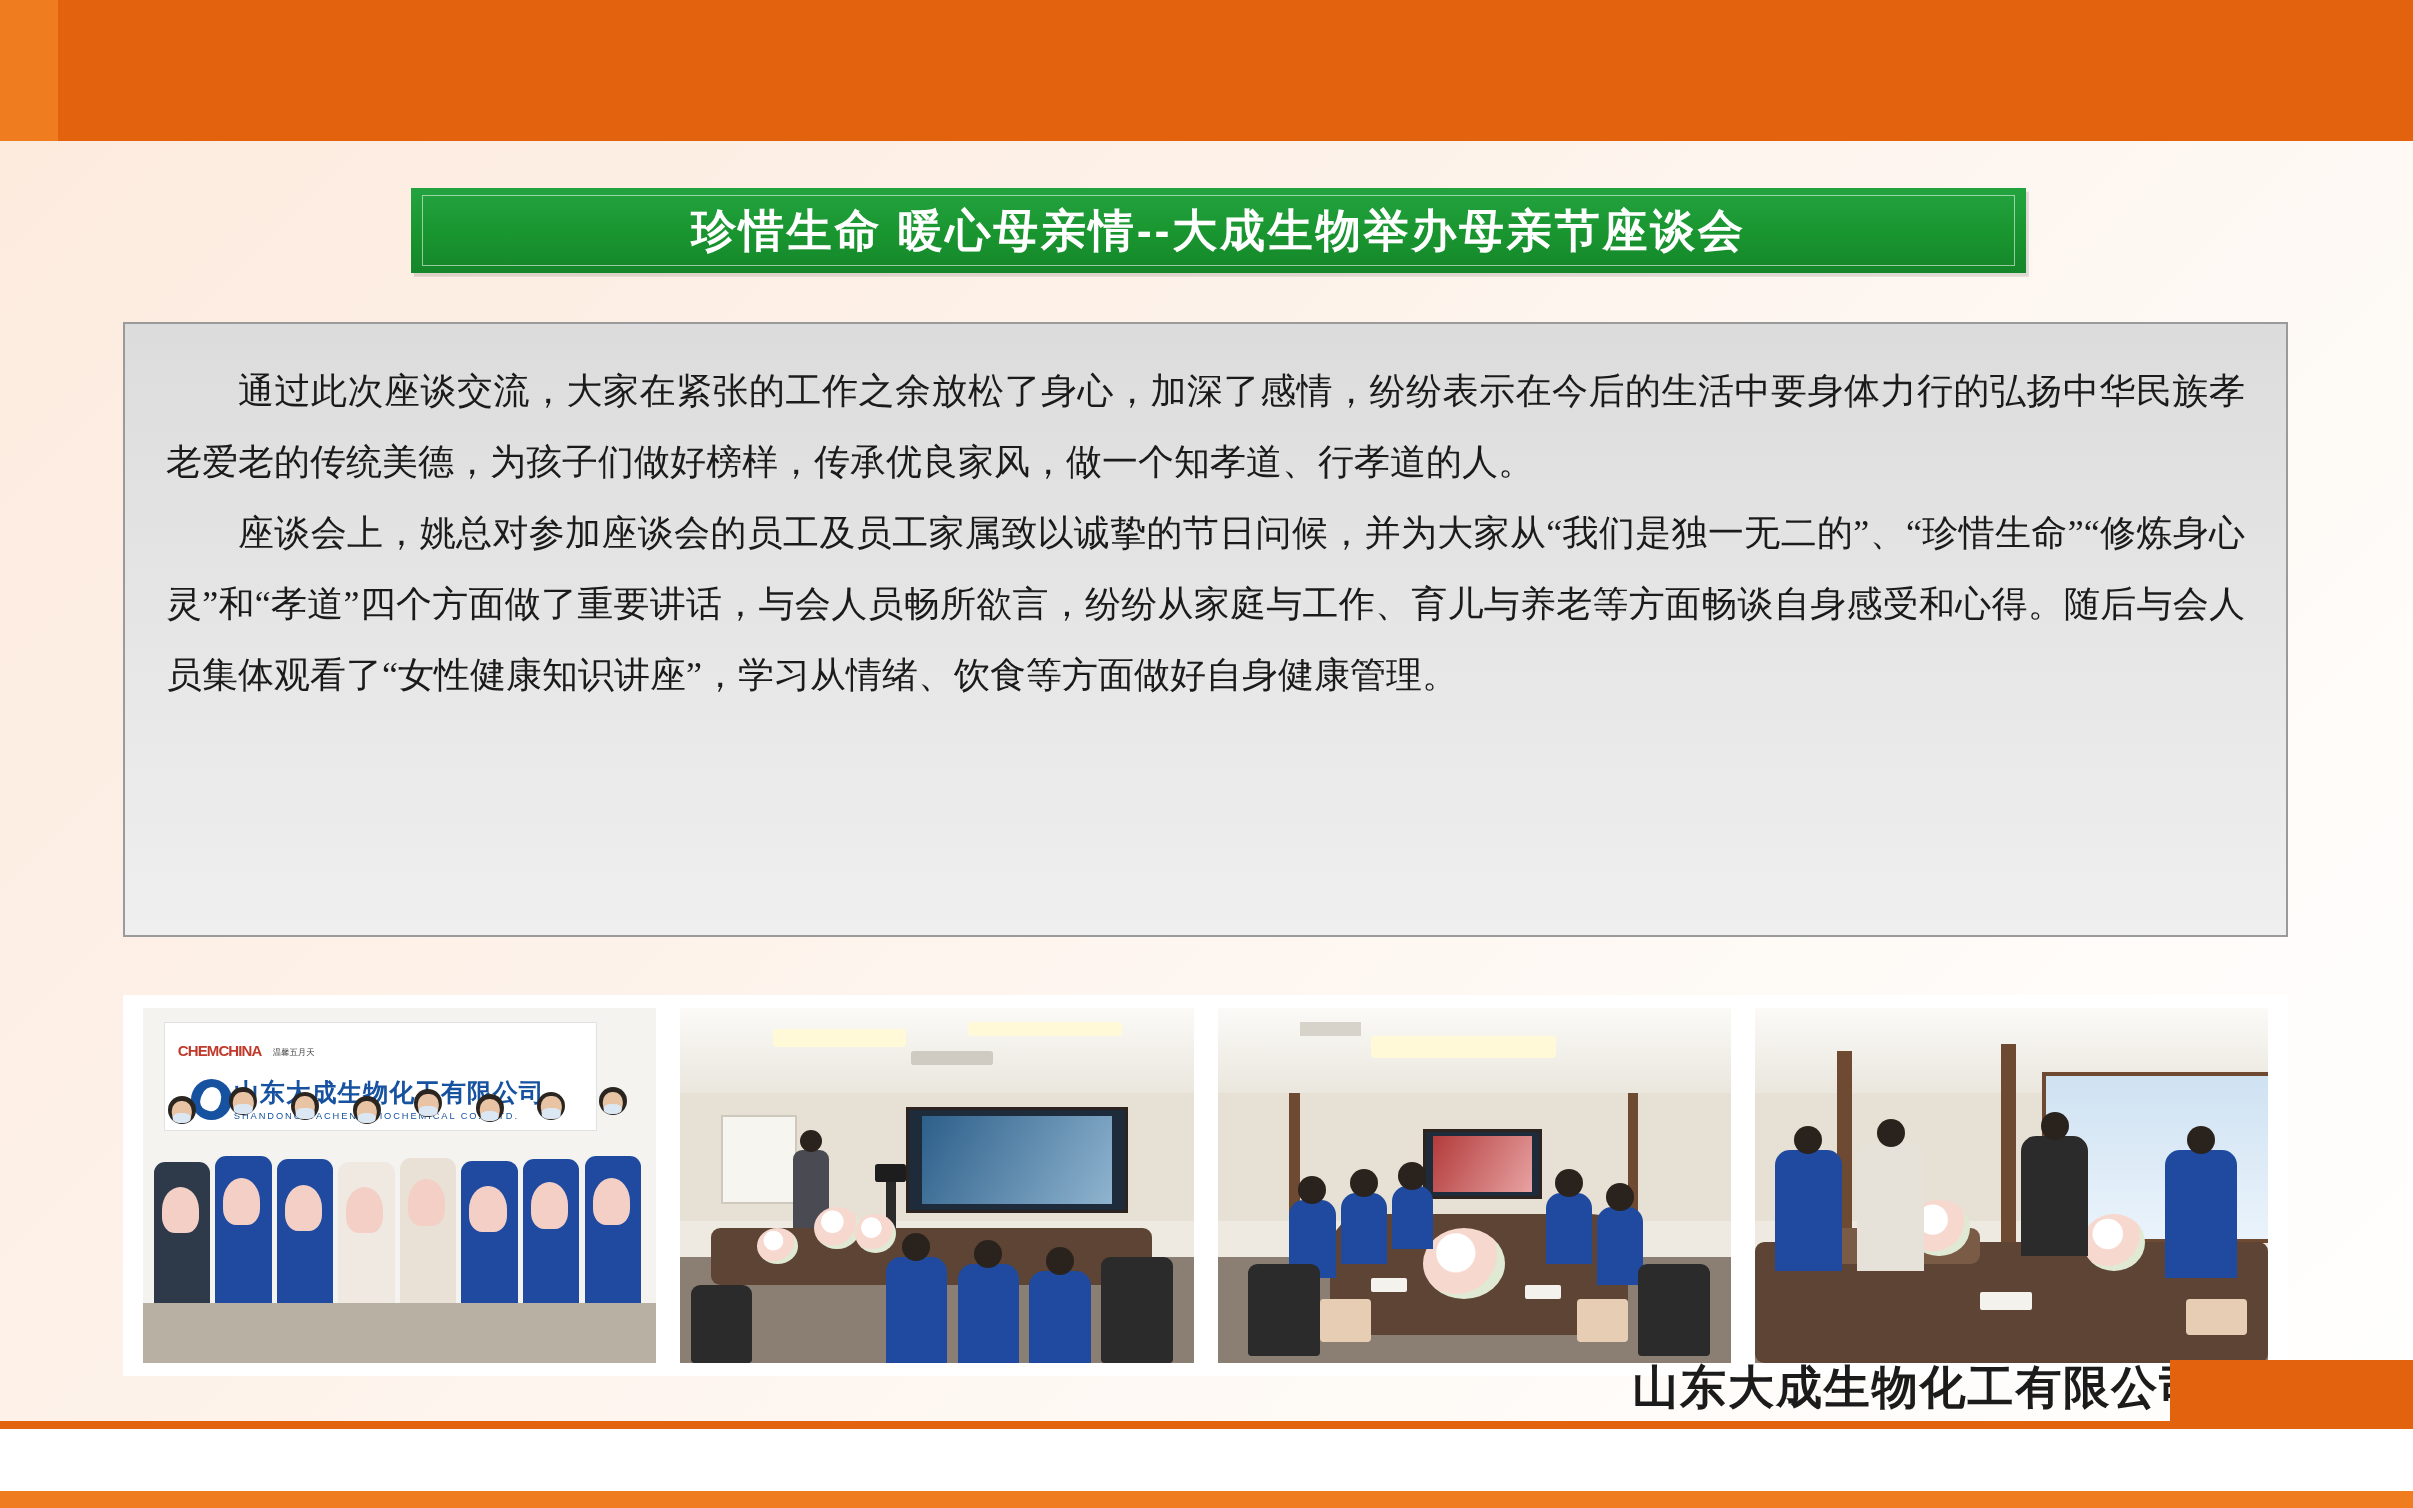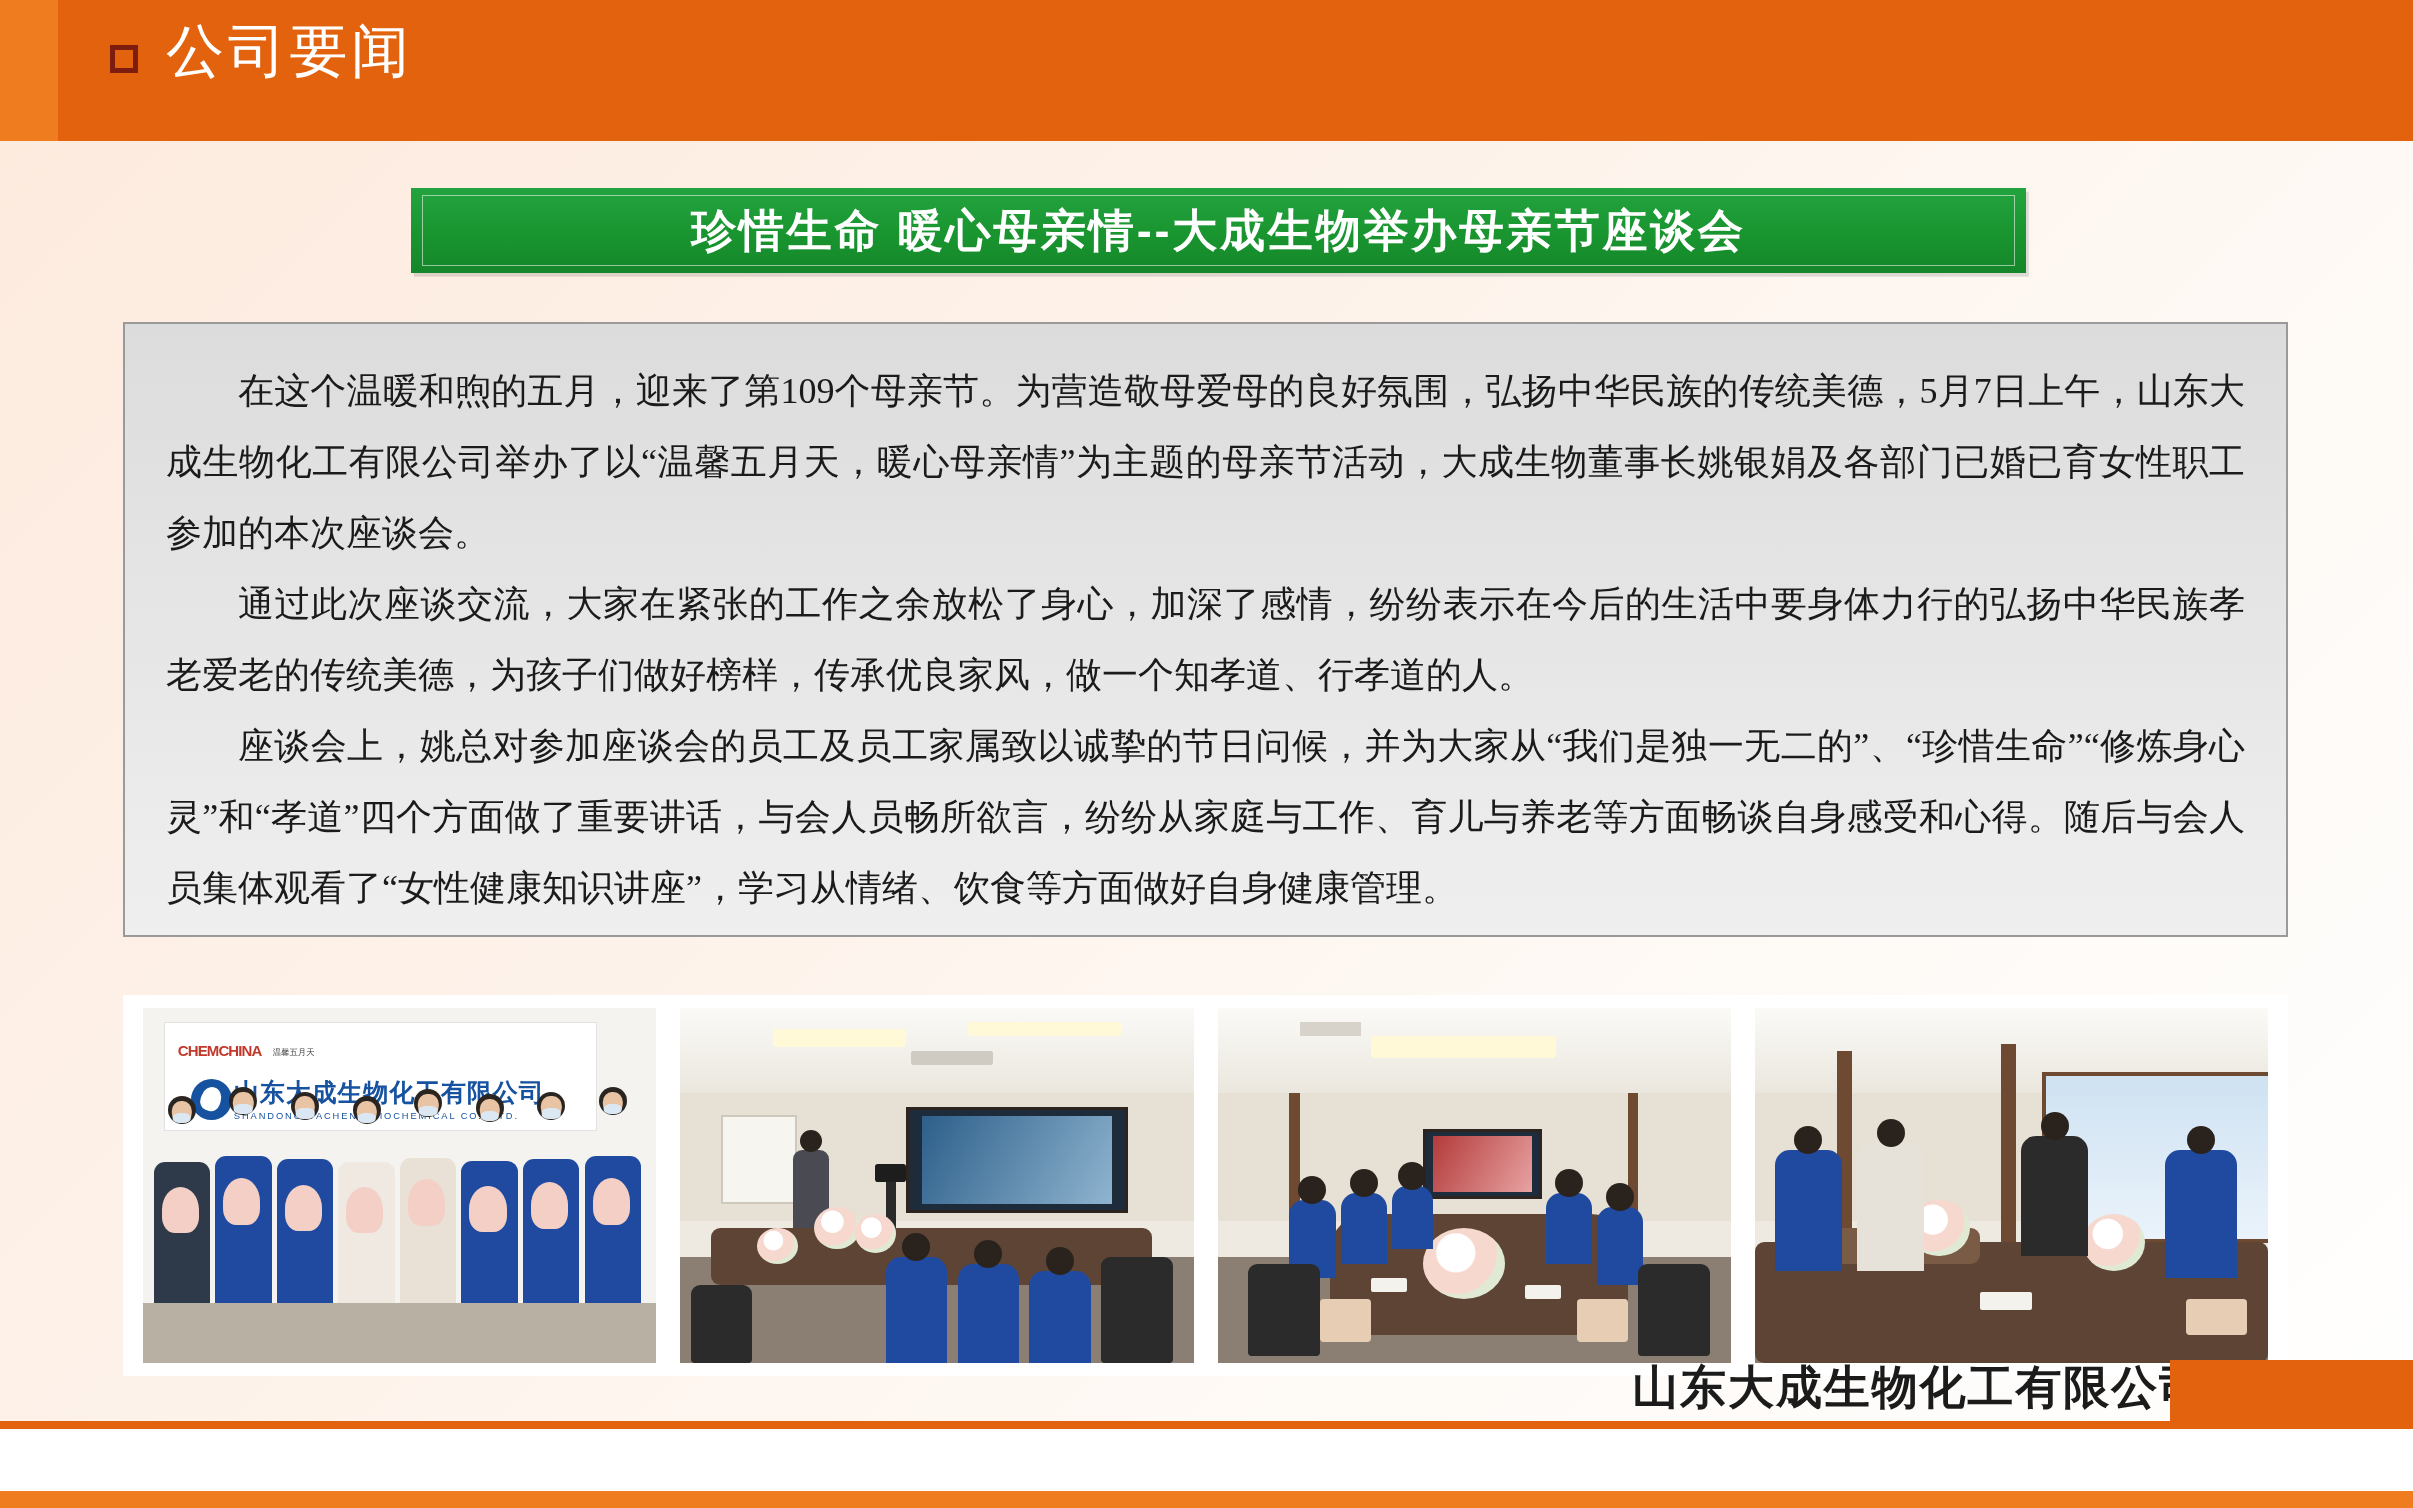--- a/index.html
+++ b/index.html
@@ -244,33 +244,28 @@
   }
 </style>
 </head>
 <body>
 
 <div class="page">
 
   <div class="header-bar">
     <div class="header-bar-accent"></div>
   </div>
-  <div class="header-title-wrap">
-    <div class="header-marker"></div>
-    <div class="header-title">公司要闻</div>
-  </div>
 
   <div class="banner">
     <div class="banner-inner">
       <div class="banner-text">珍惜生命  暖心母亲情--大成生物举办母亲节座谈会</div>
     </div>
   </div>
 
   <div class="textbox">
-    <p class="para">在这个温暖和煦的五月，迎来了第109个母亲节。为营造敬母爱母的良好氛围，弘扬中华民族的传统美德，5月7日上午，山东大成生物化工有限公司举办了以“温馨五月天，暖心母亲情”为主题的母亲节活动，大成生物董事长姚银娟及各部门已婚已育女性职工参加的本次座谈会。</p>
     <p class="para">通过此次座谈交流，大家在紧张的工作之余放松了身心，加深了感情，纷纷表示在今后的生活中要身体力行的弘扬中华民族孝老爱老的传统美德，为孩子们做好榜样，传承优良家风，做一个知孝道、行孝道的人。</p>
     <p class="para">座谈会上，姚总对参加座谈会的员工及员工家属致以诚挚的节日问候，并为大家从“我们是独一无二的”、“珍惜生命”“修炼身心灵”和“孝道”四个方面做了重要讲话，与会人员畅所欲言，纷纷从家庭与工作、育儿与养老等方面畅谈自身感受和心得。随后与会人员集体观看了“女性健康知识讲座”，学习从情绪、饮食等方面做好自身健康管理。</p>
   </div>
 
   <div class="photo-strip">
 
     <div class="photo">
       <div class="p1-wall"></div>
       <div class="p1-banner">
         <div class="p1-logo-red">CHEMCHINA</div>

